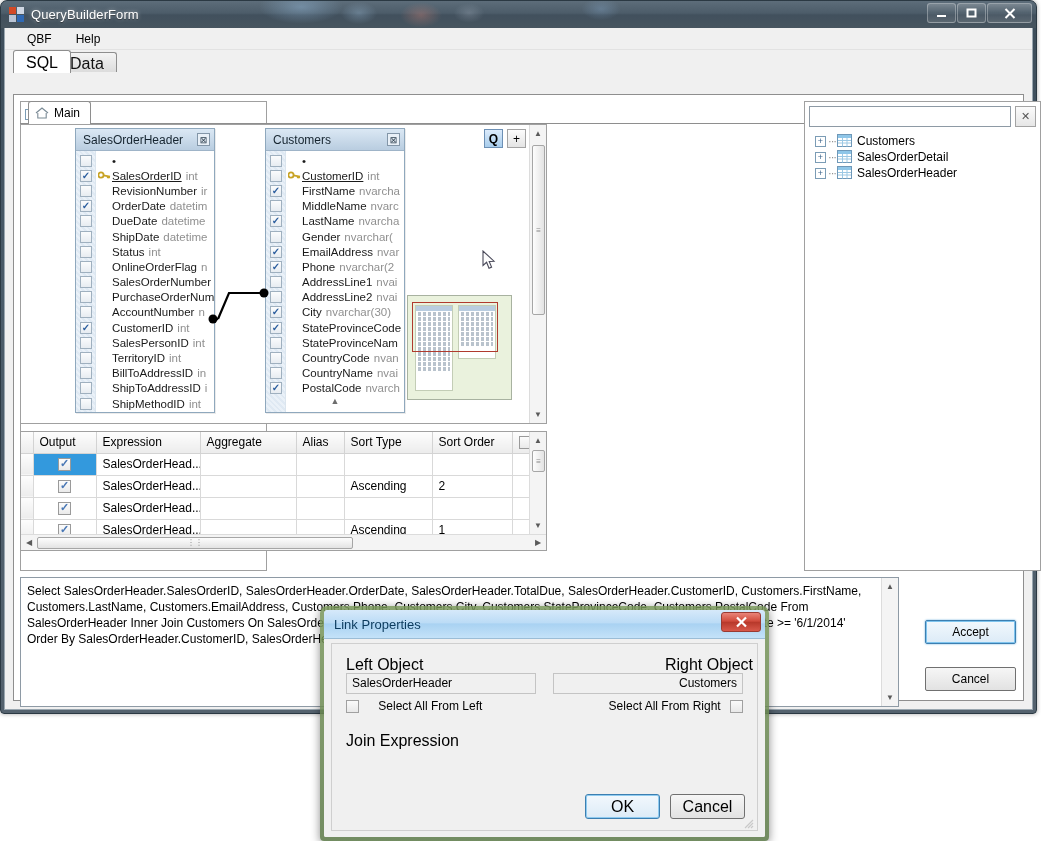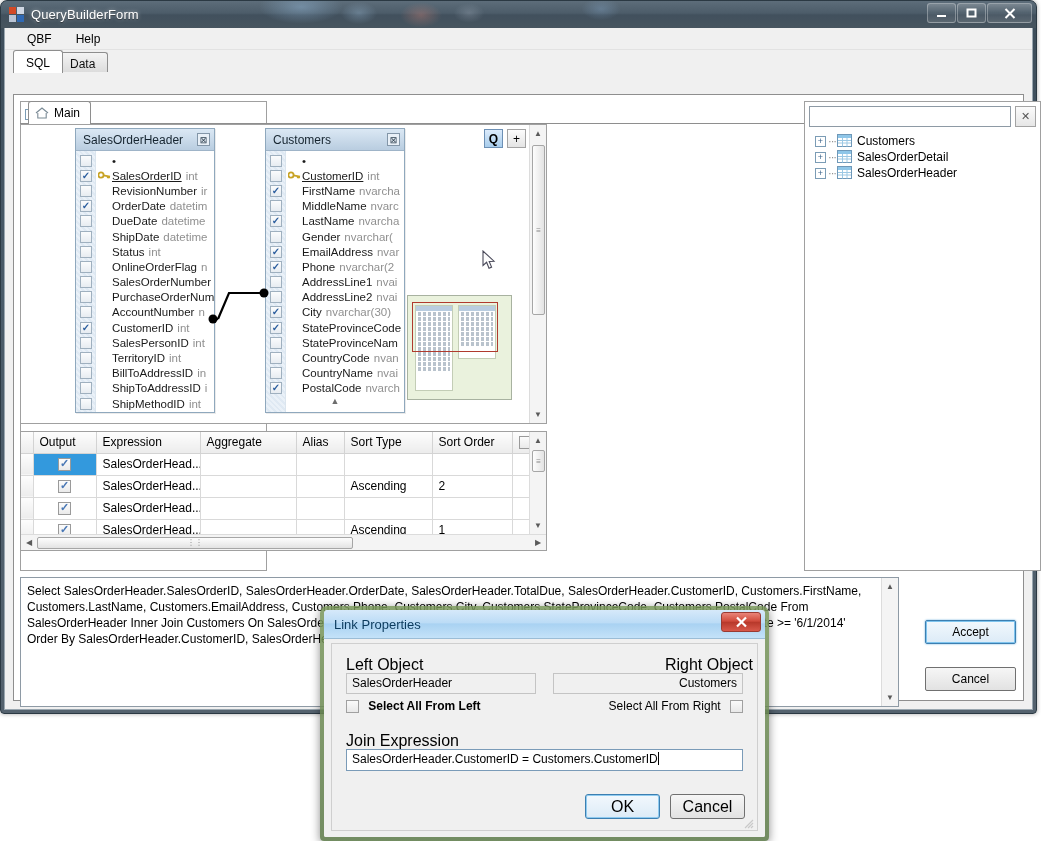--- a/index.html
+++ b/index.html
@@ -75,21 +75,21 @@
     padding-left: 10px; border-bottom: 1px solid #e2e2e2;
   }
   #menubar .menu-item { padding: 2px 12px; font-size: 12px; }
 
   
   #tabstrip { height: 22px; position: relative; margin-left: 8px; }
   .tab {
     position: absolute; top: 0; height: 22px; padding: 2px 12px 0 12px;
     border: 1px solid #8e8e8e; border-bottom: none;
     border-radius: 3px 3px 0 0;
-    font-size: 12px; display: flex; align-items: center;
+    font-size: 16px; display: flex; align-items: center;
   }
   .tab.active { left: 0; background: #ffffff; z-index: 3; height: 23px; }
   .tab.inactive { left: 44px; background: linear-gradient(180deg,#f4f4f4,#dcdcdc); color:#111; top:2px; height:20px; }
 
   #tabpage {
     position: absolute; left: 8px; right: 8px; top: 66px; bottom: 8px;
     background: #ffffff; border: 1px solid #8e8e8e;
   }
 
   
@@ -1014,31 +1014,28 @@
         <div id="dlg-group">
 
           <span class="dlg-label" style="left:14px; top:12px;">Left Object</span>
           <span class="dlg-label" style="right:4px; top:12px;">Right Object</span>
 
           <div class="dlg-input" style="left:14px; top:29px; width:190px;">SalesOrderHeader</div>
           <div class="dlg-input" style="right:14px; top:29px; width:190px; text-align:right;">Customers</div>
 
           <div style="position:absolute; left:14px; top:55px;">
             <span class="dlg-chk"></span>
-            <span style="margin-left:6px; font-size:12px;font-weight:bold;">Select All From Left</span>
+            <span style="margin-left:16px; font-size:12px;">Select All From Left</span>
           </div>
           <div style="position:absolute; right:14px; top:55px;">
             <span style="margin-right:6px; font-size:12px;">Select All From Right</span>
             <span class="dlg-chk"></span>
           </div>
 
           <span class="dlg-label" style="left:14px; top:88px;">Join Expression</span>
-          <div class="dlg-input editable" style="left:14px; top:105px; right:14px; height:22px;">
-            <span>SalesOrderHeader.CustomerID = Customers.CustomerID</span><span class="caret"></span>
-          </div>
 
           <div class="dlg-btn default" style="right:97px; bottom:11px;">OK</div>
           <div class="dlg-btn" style="right:12px; bottom:11px;">Cancel</div>
 
           <span class="resize-grip">
             <svg width="10" height="10" viewBox="0 0 10 10">
               <path d="M9 1 L1 9 M9 4 L4 9 M9 7 L7 9" stroke="#9a9a9a" stroke-width="1.2" fill="none"></path>
             </svg>
           </span>
         </div>

